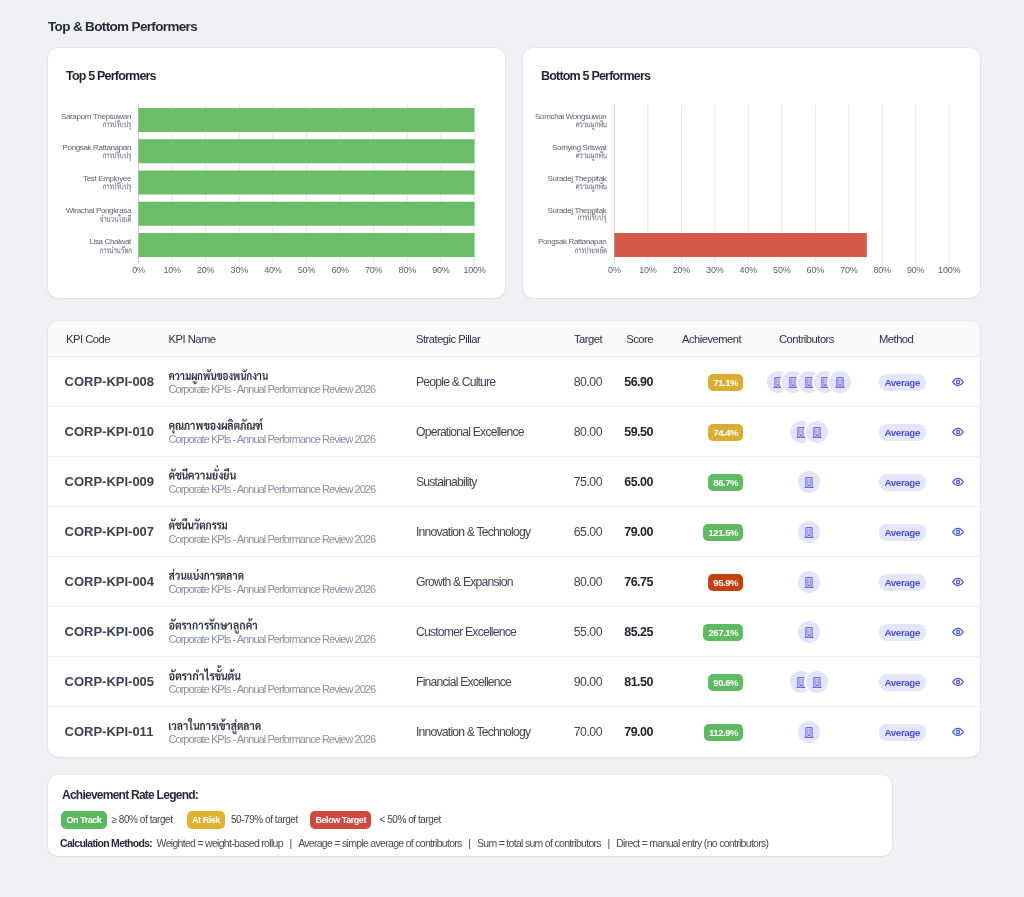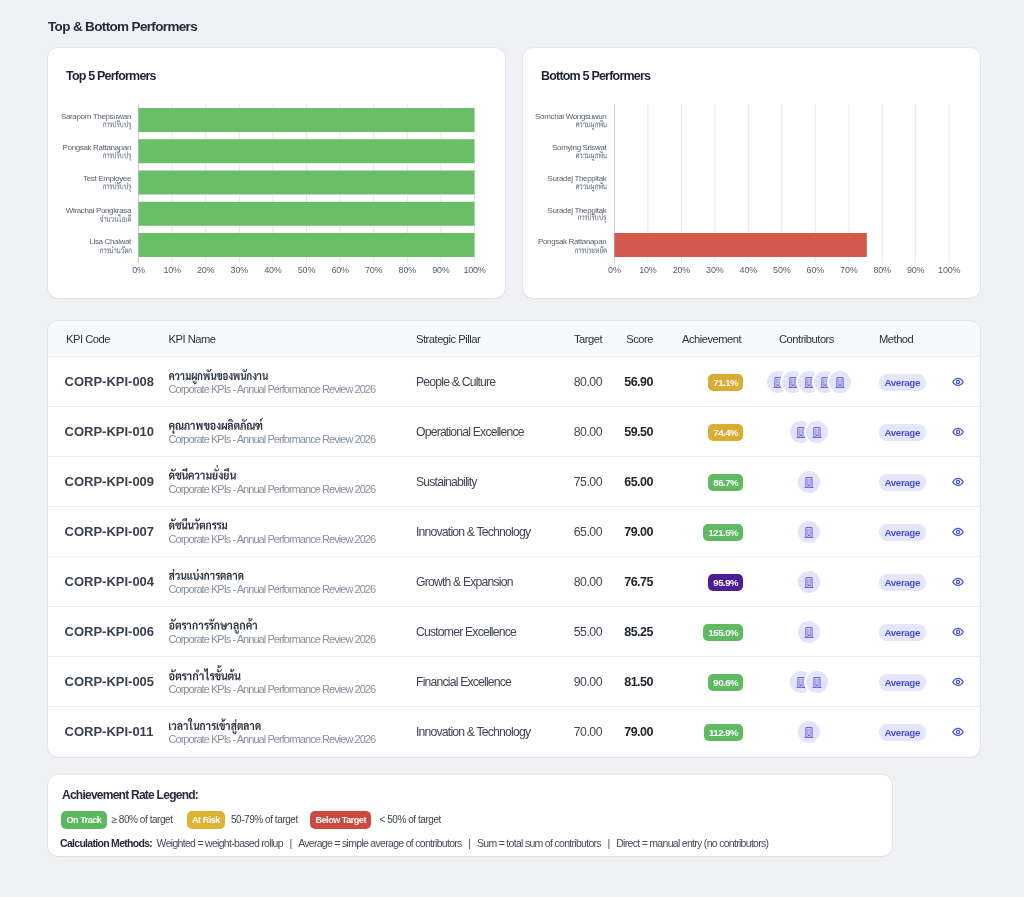--- a/index.html
+++ b/index.html
@@ -302,21 +302,21 @@
           <circle cx="8" cy="6" r="2.1"></circle>
         </svg>
       </div>
 </div>
     <div class="tr" style="top:236px">
 <div class="code">CORP-KPI-004</div>
 <div class="sub">Corporate KPIs - Annual Performance Review 2026</div>
 <div class="pillar">Growth &amp; Expansion</div>
 <div class="tval">80.00</div>
 <div class="sval">76.75</div>
-<div class="badge" style="background:#4c1d95">95.9%</div>
+<div class="badge" style="background:#c2410c">95.9%</div>
 <div class="avs">
         <span class="av" style="z-index:1">
           <svg width="12" height="12.5" viewBox="0 0 26 26" fill="none" stroke="#5a55d6" stroke-width="2.1">
             <path d="M3 24.9H23M6.3 24.9V3H19.7V24.9"></path>
             <path d="M10.3 24.9v-2.7a2.7 2.7 0 015.4 0v2.7"></path>
             <g fill="#5a55d6" stroke="none">
               <rect x="9.2" y="6.6" width="2.7" height="2.7"></rect>
               <rect x="14.1" y="6.6" width="2.7" height="2.7"></rect>
               <rect x="9.2" y="11.2" width="2.7" height="2.7"></rect>
               <rect x="14.1" y="11.2" width="2.7" height="2.7"></rect>
@@ -333,21 +333,21 @@
           <circle cx="8" cy="6" r="2.1"></circle>
         </svg>
       </div>
 </div>
     <div class="tr" style="top:286px">
 <div class="code">CORP-KPI-006</div>
 <div class="sub">Corporate KPIs - Annual Performance Review 2026</div>
 <div class="pillar">Customer Excellence</div>
 <div class="tval">55.00</div>
 <div class="sval">85.25</div>
-<div class="badge" style="background:#5fba62">155.0%</div>
+<div class="badge" style="background:#5fba62">267.1%</div>
 <div class="avs">
         <span class="av" style="z-index:1">
           <svg width="12" height="12.5" viewBox="0 0 26 26" fill="none" stroke="#5a55d6" stroke-width="2.1">
             <path d="M3 24.9H23M6.3 24.9V3H19.7V24.9"></path>
             <path d="M10.3 24.9v-2.7a2.7 2.7 0 015.4 0v2.7"></path>
             <g fill="#5a55d6" stroke="none">
               <rect x="9.2" y="6.6" width="2.7" height="2.7"></rect>
               <rect x="14.1" y="6.6" width="2.7" height="2.7"></rect>
               <rect x="9.2" y="11.2" width="2.7" height="2.7"></rect>
               <rect x="14.1" y="11.2" width="2.7" height="2.7"></rect>

